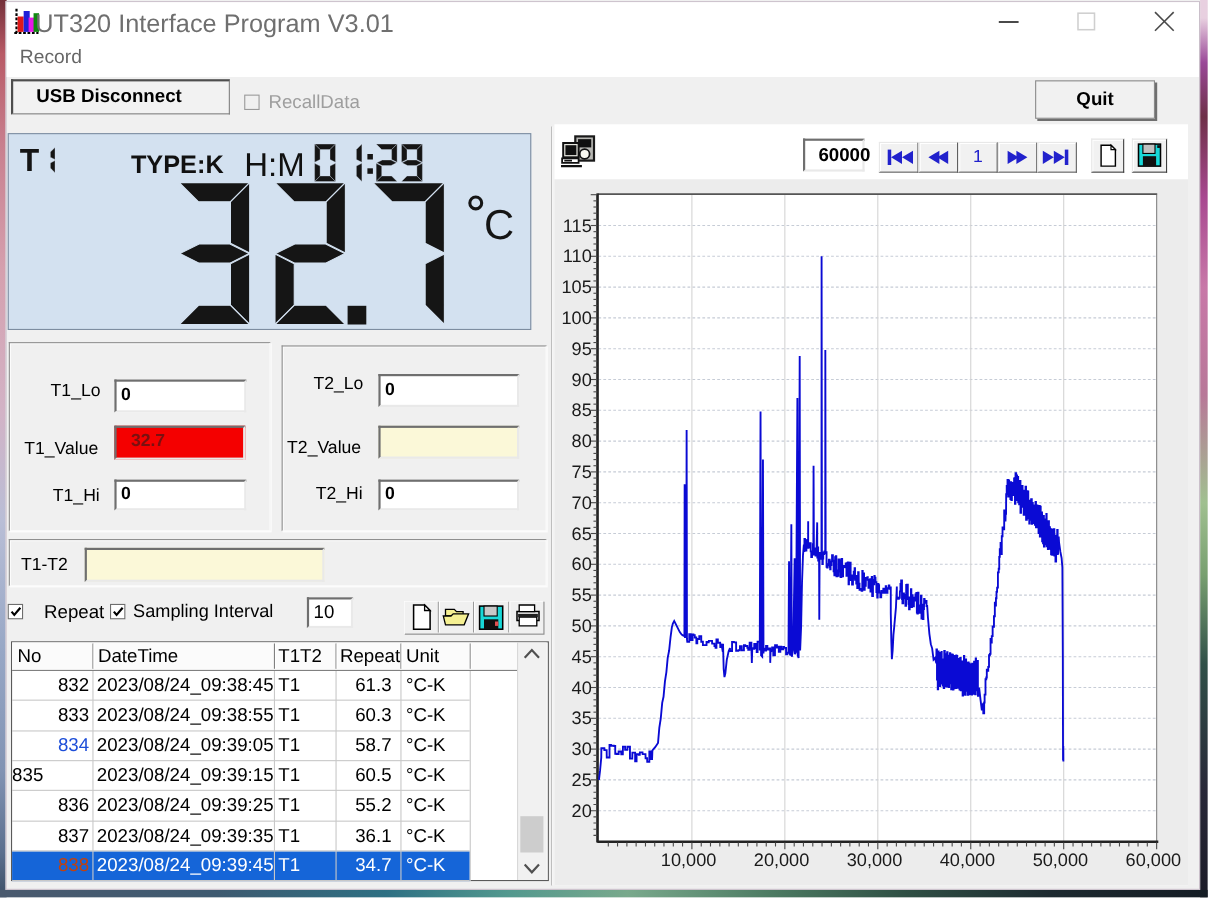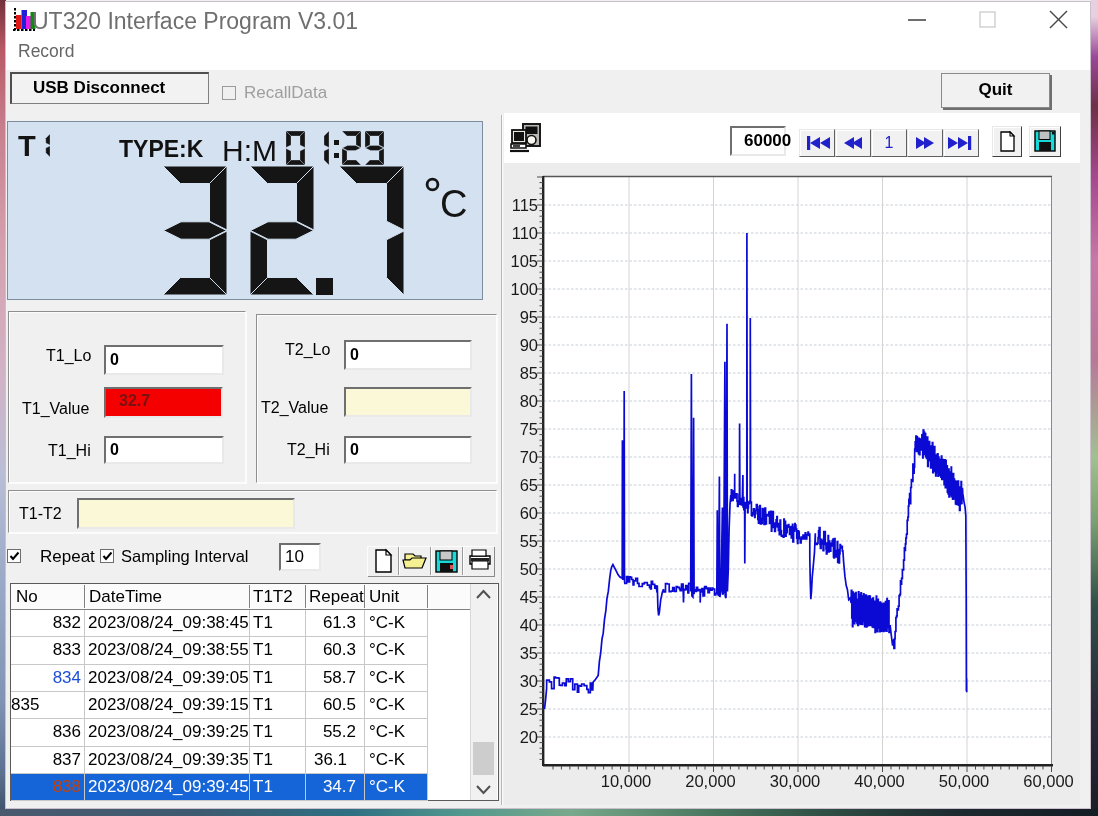--- a/index.html
+++ b/index.html
@@ -186,21 +186,21 @@
     <div class="cell" style="left:305px;top:695px;width:51px;text-align:right;color:#000">60.5</div>
     <div class="cell" style="left:369px;top:695px;color:#000">°C-K</div>
     <div class="cell" style="left:11px;top:722px;width:70px;text-align:right;color:#000">836</div>
     <div class="cell" style="left:88px;top:722px;color:#000">2023/08/24_09:39:25</div>
     <div class="cell" style="left:253px;top:722px;color:#000">T1</div>
     <div class="cell" style="left:305px;top:722px;width:51px;text-align:right;color:#000">55.2</div>
     <div class="cell" style="left:369px;top:722px;color:#000">°C-K</div>
     <div class="cell" style="left:11px;top:750px;width:70px;text-align:right;color:#000">837</div>
     <div class="cell" style="left:88px;top:750px;color:#000">2023/08/24_09:39:35</div>
     <div class="cell" style="left:253px;top:750px;color:#000">T1</div>
-    <div class="cell" style="left:305px;top:750px;width:51px;text-align:center;color:#000">36.1</div>
+    <div class="cell" style="left:305px;top:750px;width:51px;text-align:right;color:#000">36.1</div>
     <div class="cell" style="left:369px;top:750px;color:#000">°C-K</div>
     <div class="abs" style="left:11px;top:774px;width:416px;height:27px;background:#1565d8"></div>
     <div class="cell" style="left:11px;top:777px;width:70px;text-align:right;color:#c2410c">838</div>
     <div class="cell" style="left:88px;top:777px;color:#fff">2023/08/24_09:39:45</div>
     <div class="cell" style="left:253px;top:777px;color:#fff">T1</div>
     <div class="cell" style="left:305px;top:777px;width:51px;text-align:right;color:#fff">34.7</div>
     <div class="cell" style="left:369px;top:777px;color:#fff">°C-K</div>
     <div class="abs" style="left:11px;top:636px;width:416px;height:1px;background:#c8c8c8"></div>
     <div class="abs" style="left:11px;top:664px;width:416px;height:1px;background:#c8c8c8"></div>
     <div class="abs" style="left:11px;top:691px;width:416px;height:1px;background:#c8c8c8"></div>

